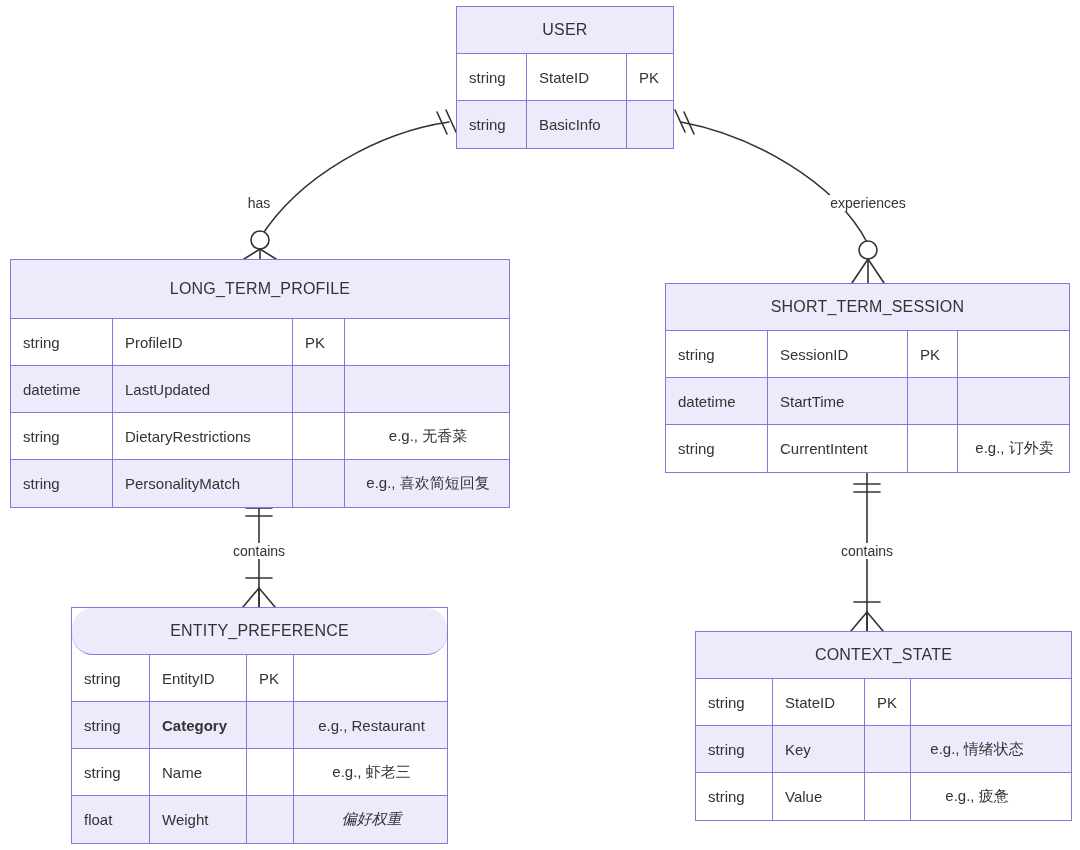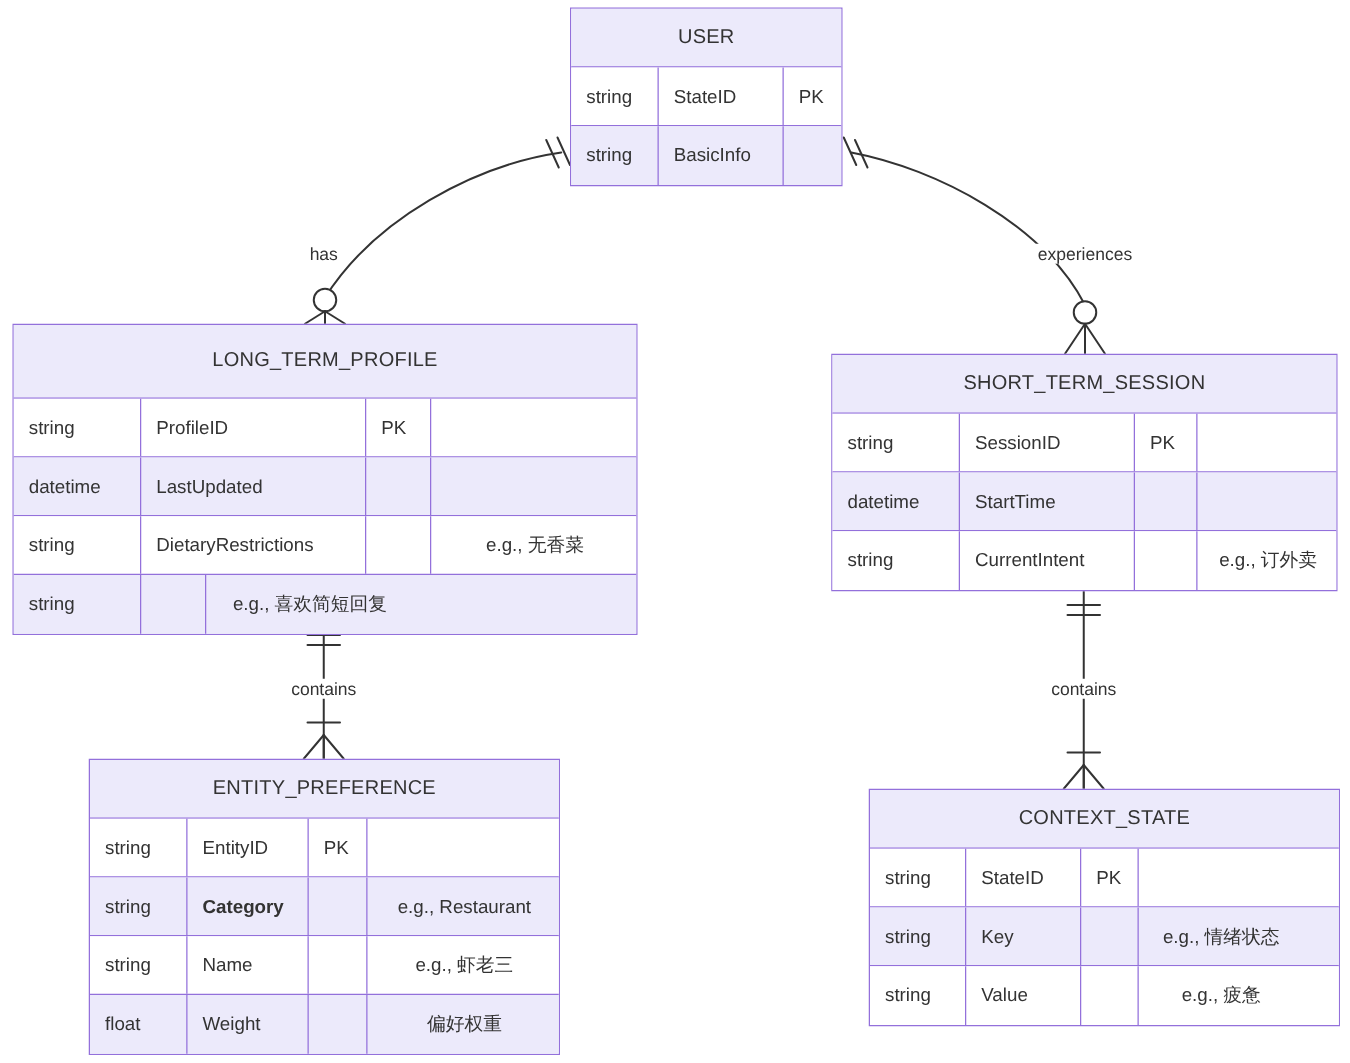--- a/index.html
+++ b/index.html
@@ -160,20 +160,21 @@
           <div class="cell c-cmt" style="width: 166px; flex: 0 0 166px;"></div>
         </div>
         <div class="row odd" style="height: 47px;">
           <div class="cell c-type" style="width: 102px; flex: 0 0 102px;">string</div>
           <div class="cell c-key" style="width: 180px; flex: 0 0 180px;">DietaryRestrictions</div>
           <div class="cell c-key" style="width: 52px; flex: 0 0 52px;"></div>
           <div class="cell c-cmt" style="width: 166px; flex: 0 0 166px;">e.g., 无香菜</div>
         </div>
         <div class="row even" style="height: 47px;">
           <div class="cell c-type" style="width: 102px; flex: 0 0 102px;">string</div>
+          <div class="cell c-key" style="width: 180px; flex: 0 0 180px;">PersonalityMatch</div>
           <div class="cell c-key" style="width: 52px; flex: 0 0 52px;"></div>
           <div class="cell c-cmt" style="width: 166px; flex: 0 0 166px;">e.g., 喜欢简短回复</div>
         </div>
       </div>
       <div class="entity" style="left: 665px; top: 283px; width: 405px;">
         <div class="title" style="height: 47px;">SHORT_TERM_SESSION</div>
         <div class="row odd" style="height: 47px;">
           <div class="cell c-type" style="width: 102px; flex: 0 0 102px;">string</div>
           <div class="cell c-key" style="width: 140px; flex: 0 0 140px;">SessionID</div>
           <div class="cell c-key" style="width: 50px; flex: 0 0 50px;">PK</div>
@@ -186,21 +187,21 @@
           <div class="cell c-cmt" style="width: 113px; flex: 0 0 113px;"></div>
         </div>
         <div class="row odd" style="height: 47px;">
           <div class="cell c-type" style="width: 102px; flex: 0 0 102px;">string</div>
           <div class="cell c-key" style="width: 140px; flex: 0 0 140px;">CurrentIntent</div>
           <div class="cell c-key" style="width: 50px; flex: 0 0 50px;"></div>
           <div class="cell c-cmt" style="width: 113px; flex: 0 0 113px;">e.g., 订外卖</div>
         </div>
       </div>
       <div class="entity" style="left: 71px; top: 607px; width: 377px;">
-        <div class="title" style="height: 47px;">ENTITY_PREFERENCE</div>
+        <div class="title" style="height: 47px; border-radius: 21px;">ENTITY_PREFERENCE</div>
         <div class="row odd" style="height: 47px;">
           <div class="cell c-type" style="width: 78px; flex: 0 0 78px;">string</div>
           <div class="cell c-key" style="width: 97px; flex: 0 0 97px;">EntityID</div>
           <div class="cell c-key" style="width: 47px; flex: 0 0 47px;">PK</div>
           <div class="cell c-cmt" style="width: 155px; flex: 0 0 155px;"></div>
         </div>
         <div class="row even" style="height: 47px;">
           <div class="cell c-type" style="width: 78px; flex: 0 0 78px;">string</div>
           <div class="cell c-key" style="width: 97px; flex: 0 0 97px; font-weight: bold;">Category</div>
           <div class="cell c-key" style="width: 47px; flex: 0 0 47px;"></div>
@@ -209,21 +210,21 @@
         <div class="row odd" style="height: 47px;">
           <div class="cell c-type" style="width: 78px; flex: 0 0 78px;">string</div>
           <div class="cell c-key" style="width: 97px; flex: 0 0 97px;">Name</div>
           <div class="cell c-key" style="width: 47px; flex: 0 0 47px;"></div>
           <div class="cell c-cmt" style="width: 155px; flex: 0 0 155px;">e.g., 虾老三</div>
         </div>
         <div class="row even" style="height: 47px;">
           <div class="cell c-type" style="width: 78px; flex: 0 0 78px;">float</div>
           <div class="cell c-key" style="width: 97px; flex: 0 0 97px;">Weight</div>
           <div class="cell c-key" style="width: 47px; flex: 0 0 47px;"></div>
-          <div class="cell c-cmt" style="width: 155px; flex: 0 0 155px;">偏好权重</div>
+          <div class="cell c-cmt" style="width: 155px; flex: 0 0 155px; font-style: italic;">偏好权重</div>
         </div>
       </div>
       <div class="entity" style="left: 695px; top: 631px; width: 377px;">
         <div class="title" style="height: 47px;">CONTEXT_STATE</div>
         <div class="row odd" style="height: 47px;">
           <div class="cell c-type" style="width: 77px; flex: 0 0 77px;">string</div>
           <div class="cell c-key" style="width: 92px; flex: 0 0 92px;">StateID</div>
           <div class="cell c-key" style="width: 46px; flex: 0 0 46px;">PK</div>
           <div class="cell c-cmt" style="width: 132px; flex: 0 0 132px;"></div>
         </div>

